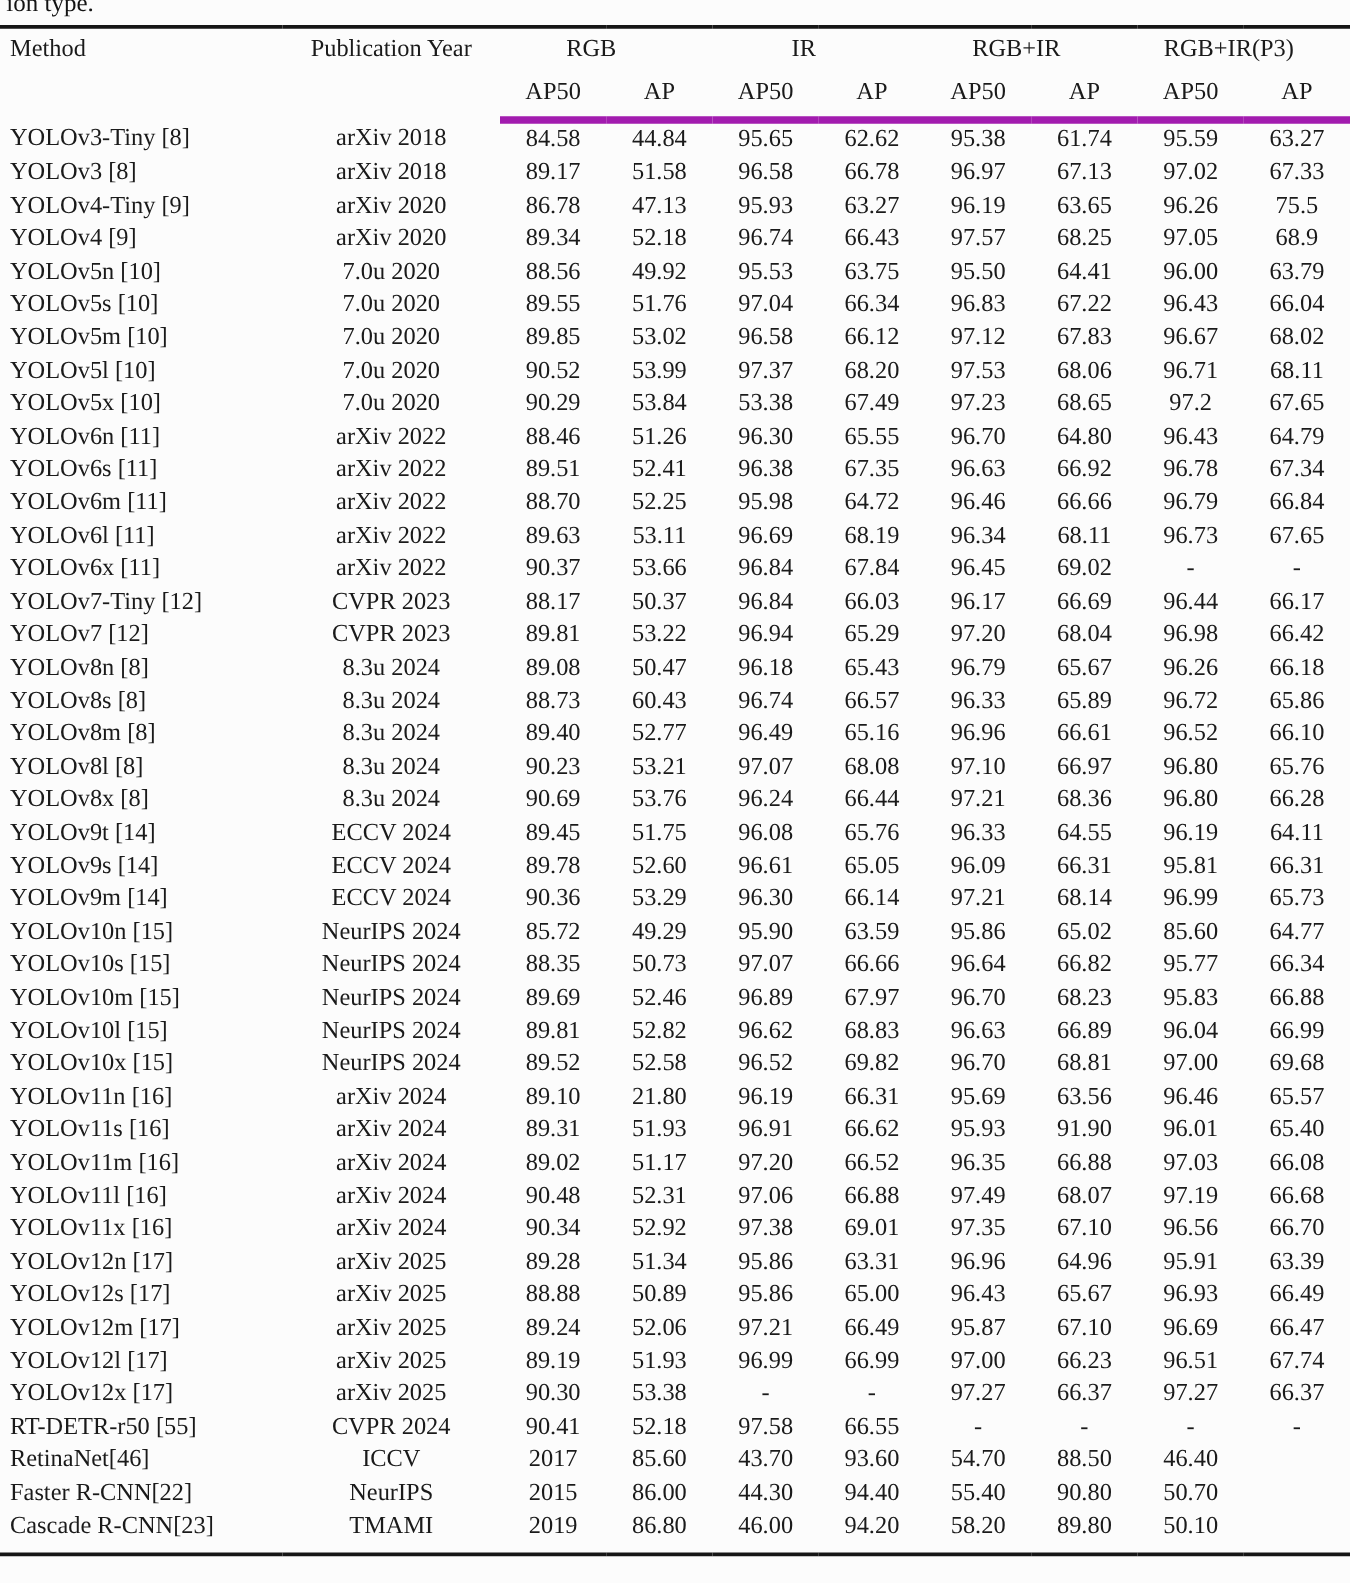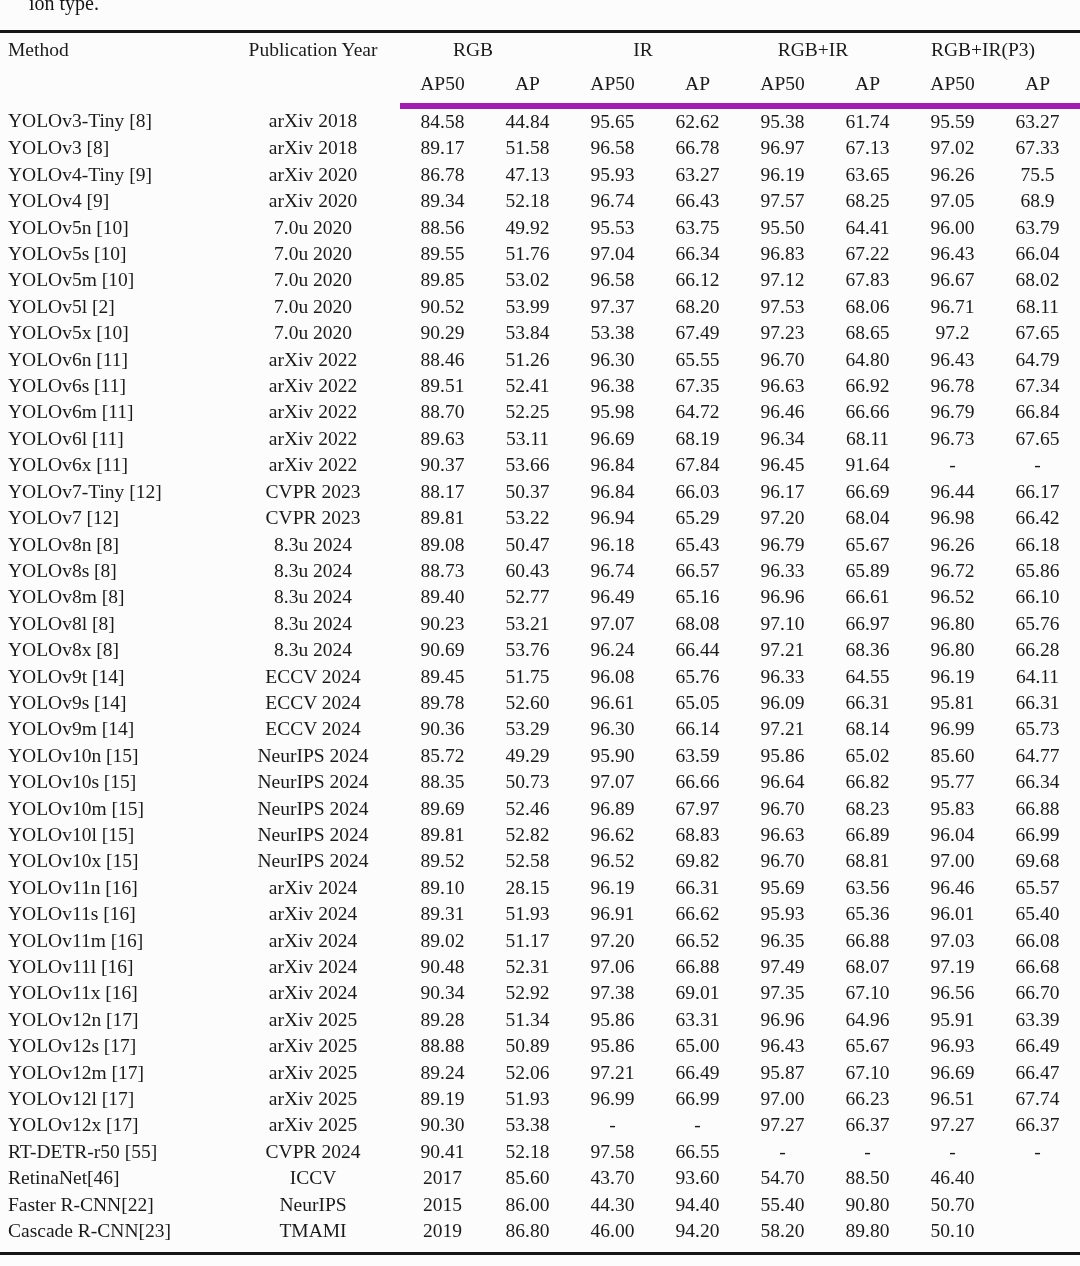--- a/index.html
+++ b/index.html
@@ -4,21 +4,21 @@
 <style>
   html,body{margin:0;padding:0;}
   body{
     width:1080px;height:1266px;
     background:#fcfcfc;
     color:#1a1a1a;
     font-family:"Liberation Serif", serif;
     overflow:hidden;
   }
   .caption-clip{
-    height:30px;overflow:hidden;margin-left:24px;
+    height:20px;overflow:hidden;
   }
   .caption-clip span{
     display:block;margin-top:-7px;padding-left:5px;
     font-size:20px;line-height:20px;color:#141414;
   }
   table{
     width:1080px;border-collapse:collapse;table-layout:fixed;
     border-top:3px solid #161616;
     border-bottom:3px solid #161616;
   }
@@ -170,21 +170,21 @@
         <td class="c-num">89.85</td>
         <td class="c-num">53.02</td>
         <td class="c-num">96.58</td>
         <td class="c-num">66.12</td>
         <td class="c-num">97.12</td>
         <td class="c-num">67.83</td>
         <td class="c-num">96.67</td>
         <td class="c-num">68.02</td>
       </tr>
       <tr>
-        <td class="c-method">YOLOv5l [2]</td>
+        <td class="c-method">YOLOv5l [10]</td>
         <td class="c-pub">7.0u 2020</td>
         <td class="c-num">90.52</td>
         <td class="c-num">53.99</td>
         <td class="c-num">97.37</td>
         <td class="c-num">68.20</td>
         <td class="c-num">97.53</td>
         <td class="c-num">68.06</td>
         <td class="c-num">96.71</td>
         <td class="c-num">68.11</td>
       </tr>
@@ -249,21 +249,21 @@
         <td class="c-num">67.65</td>
       </tr>
       <tr>
         <td class="c-method">YOLOv6x [11]</td>
         <td class="c-pub">arXiv 2022</td>
         <td class="c-num">90.37</td>
         <td class="c-num">53.66</td>
         <td class="c-num">96.84</td>
         <td class="c-num">67.84</td>
         <td class="c-num">96.45</td>
-        <td class="c-num">91.64</td>
+        <td class="c-num">69.02</td>
         <td class="c-num">-</td>
         <td class="c-num">-</td>
       </tr>
       <tr>
         <td class="c-method">YOLOv7-Tiny [12]</td>
         <td class="c-pub">CVPR 2023</td>
         <td class="c-num">88.17</td>
         <td class="c-num">50.37</td>
         <td class="c-num">96.84</td>
         <td class="c-num">66.03</td>
@@ -437,37 +437,37 @@
         <td class="c-num">69.82</td>
         <td class="c-num">96.70</td>
         <td class="c-num">68.81</td>
         <td class="c-num">97.00</td>
         <td class="c-num">69.68</td>
       </tr>
       <tr>
         <td class="c-method">YOLOv11n [16]</td>
         <td class="c-pub">arXiv 2024</td>
         <td class="c-num">89.10</td>
-        <td class="c-num">28.15</td>
+        <td class="c-num">21.80</td>
         <td class="c-num">96.19</td>
         <td class="c-num">66.31</td>
         <td class="c-num">95.69</td>
         <td class="c-num">63.56</td>
         <td class="c-num">96.46</td>
         <td class="c-num">65.57</td>
       </tr>
       <tr>
         <td class="c-method">YOLOv11s [16]</td>
         <td class="c-pub">arXiv 2024</td>
         <td class="c-num">89.31</td>
         <td class="c-num">51.93</td>
         <td class="c-num">96.91</td>
         <td class="c-num">66.62</td>
         <td class="c-num">95.93</td>
-        <td class="c-num">65.36</td>
+        <td class="c-num">91.90</td>
         <td class="c-num">96.01</td>
         <td class="c-num">65.40</td>
       </tr>
       <tr>
         <td class="c-method">YOLOv11m [16]</td>
         <td class="c-pub">arXiv 2024</td>
         <td class="c-num">89.02</td>
         <td class="c-num">51.17</td>
         <td class="c-num">97.20</td>
         <td class="c-num">66.52</td>

